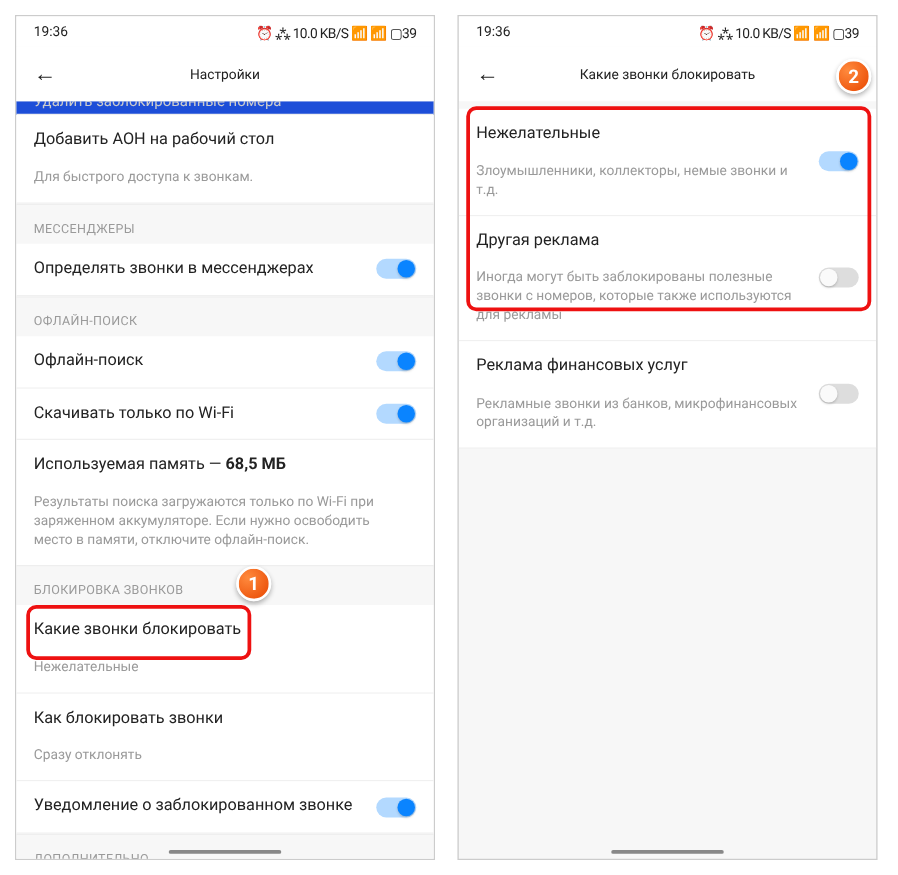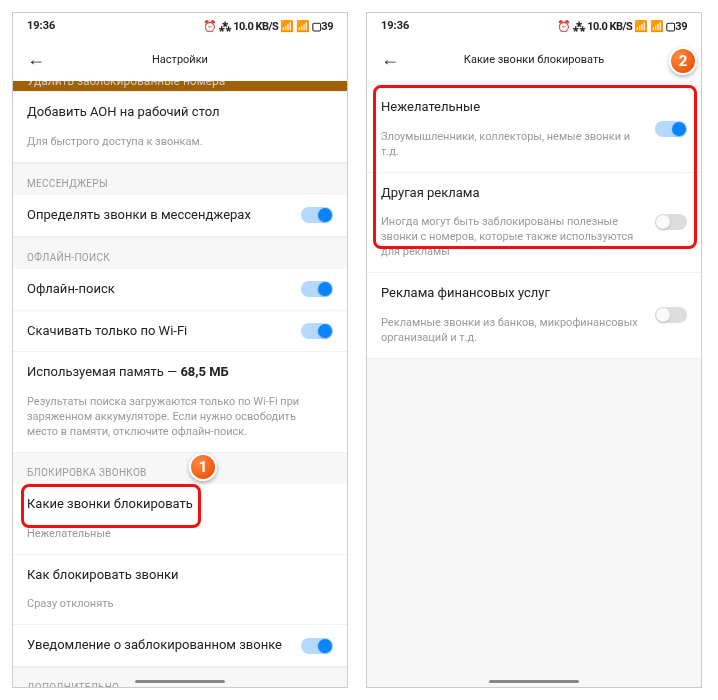--- a/index.html
+++ b/index.html
@@ -21,21 +21,21 @@
       overflow: hidden;
     }
     .statusbar {
       height: 24px;
       background: #fff;
       display: flex;
       align-items: center;
       justify-content: space-between;
       padding: 0 14px;
       font-size: 11px;
-      font-weight: 700;
+      font-weight: 400;
       color: #222;
     }
     .status-icons { display: flex; gap: 3px; align-items: center; letter-spacing: -0.5px; }
     .titlebar {
       height: 44px;
       background: #fff;
       display: flex;
       align-items: center;
       padding: 0 14px;
       position: relative;
@@ -97,21 +97,21 @@
       content: "";
       position: absolute;
       width: 14px; height: 14px;
       border-radius: 50%;
       top: 1px;
       box-shadow: 0 1px 2px rgba(0,0,0,0.2);
     }
     .toggle.on::after { right: 1px; background: #0a84ff; }
     .toggle.off::after { left: 1px; background: #fafafa; }
     .cutoff-row {
-      background: #a16207;
+      background: #1d4ed8;
       padding: 0 14px 10px;
       border-bottom: 1px solid #f0f0f0;
       color: #9a9a9a;
       font-size: 11px;
     }
     .highlight-red {
       border: 3px solid #e11;
       border-radius: 8px;
       position: absolute;
       pointer-events: none;

